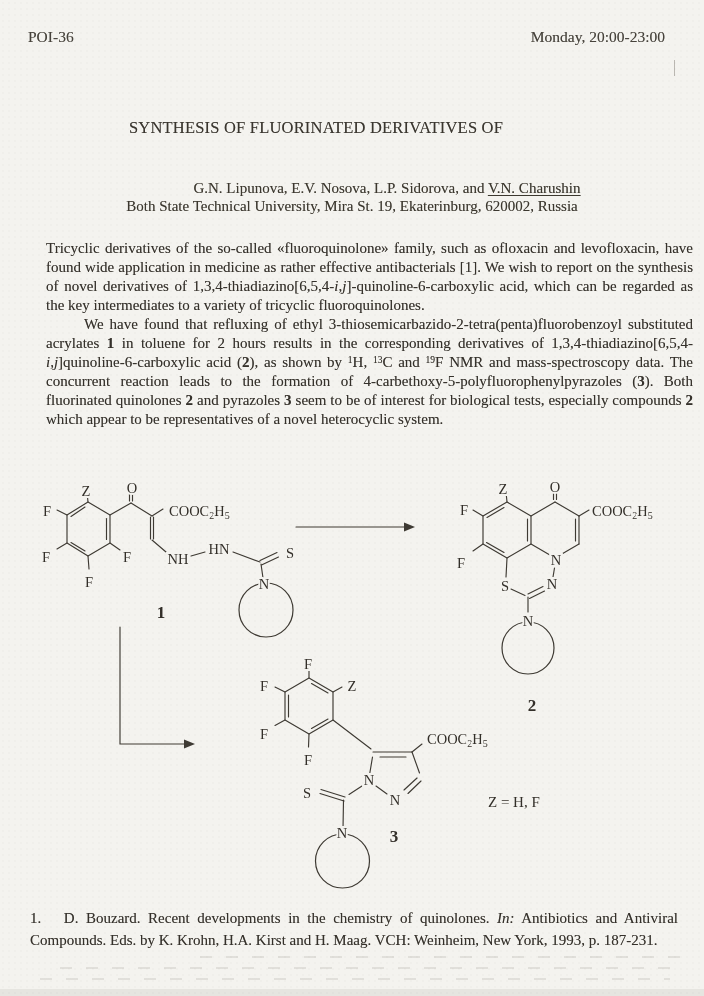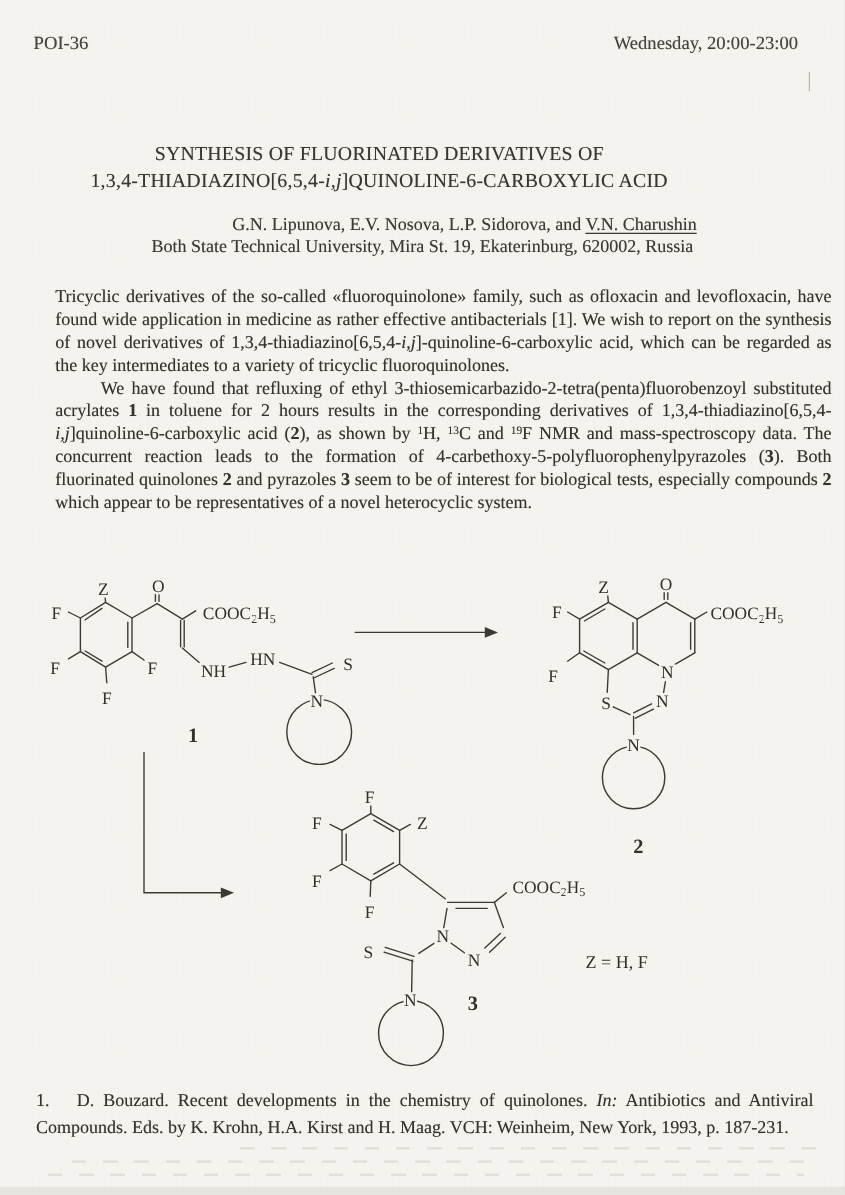--- a/index.html
+++ b/index.html
@@ -41,26 +41,25 @@
   #bottom-strip{position:absolute;left:0;bottom:0;width:704px;height:7px;background:rgba(110,105,95,0.10);}
   #edge-mark{position:absolute;left:674px;top:60px;width:1px;height:16px;background:rgba(80,75,65,0.35);}
 </style>
 </head>
 <body>
 
 <div id="page">
 
   <div id="header" class="txt">
     <span>POI-36</span>
-    <span>Wednesday, 20:00-23:00</span>
+    <span>Monday, 20:00-23:00</span>
   </div>
 
   <div id="title" class="txt">
     <div>SYNTHESIS OF FLUORINATED DERIVATIVES OF</div>
-    <div><span>1,3,4-THIADIAZINO[6,5,4-</span><span class="st-i">i,j</span><span>]QUINOLINE-6-CARBOXYLIC ACID</span></div>
   </div>
 
   <div id="authors" class="txt"><span>G.N. Lipunova, E.V. Nosova, L.P. Sidorova, and </span><span class="st-u">V.N. Charushin</span></div>
   <div id="affiliation" class="txt">Both State Technical University, Mira St. 19, Ekaterinburg, 620002, Russia</div>
 
   <div id="abstract" class="txt">
     <p><span>Tricyclic derivatives of the so-called «fluoroquinolone» family, such as ofloxacin and levofloxacin, have found wide application in medicine as rather effective antibacterials [1]. We wish to report on the synthesis of novel derivatives of 1,3,4-thiadiazino[6,5,4-</span><span class="st-i">i,j</span><span>]-quinoline-6-carboxylic acid, which can be regarded as the key intermediates to a variety of tricyclic fluoroquinolones.</span></p>
     <p class="indent"><span>We have found that refluxing of ethyl 3-thiosemicarbazido-2-tetra(penta)fluorobenzoyl substituted acrylates </span><span class="st-b">1</span><span> in toluene for 2 hours results in the corresponding derivatives of 1,3,4-thiadiazino[6,5,4-</span><span class="st-i">i,j</span><span>]quinoline-6-carboxylic acid (</span><span class="st-b">2</span><span>), as shown by </span><sup>1</sup><span>H, </span><sup>13</sup><span>C and </span><sup>19</sup><span>F NMR and mass-spectroscopy data. The concurrent reaction leads to the formation of 4-carbethoxy-5-polyfluorophenylpyrazoles (</span><span class="st-b">3</span><span>). Both fluorinated quinolones </span><span class="st-b">2</span><span> and pyrazoles </span><span class="st-b">3</span><span> seem to be of interest for biological tests, especially compounds </span><span class="st-b">2</span><span> which appear to be representatives of a novel heterocyclic system.</span></p>
   </div>
 

